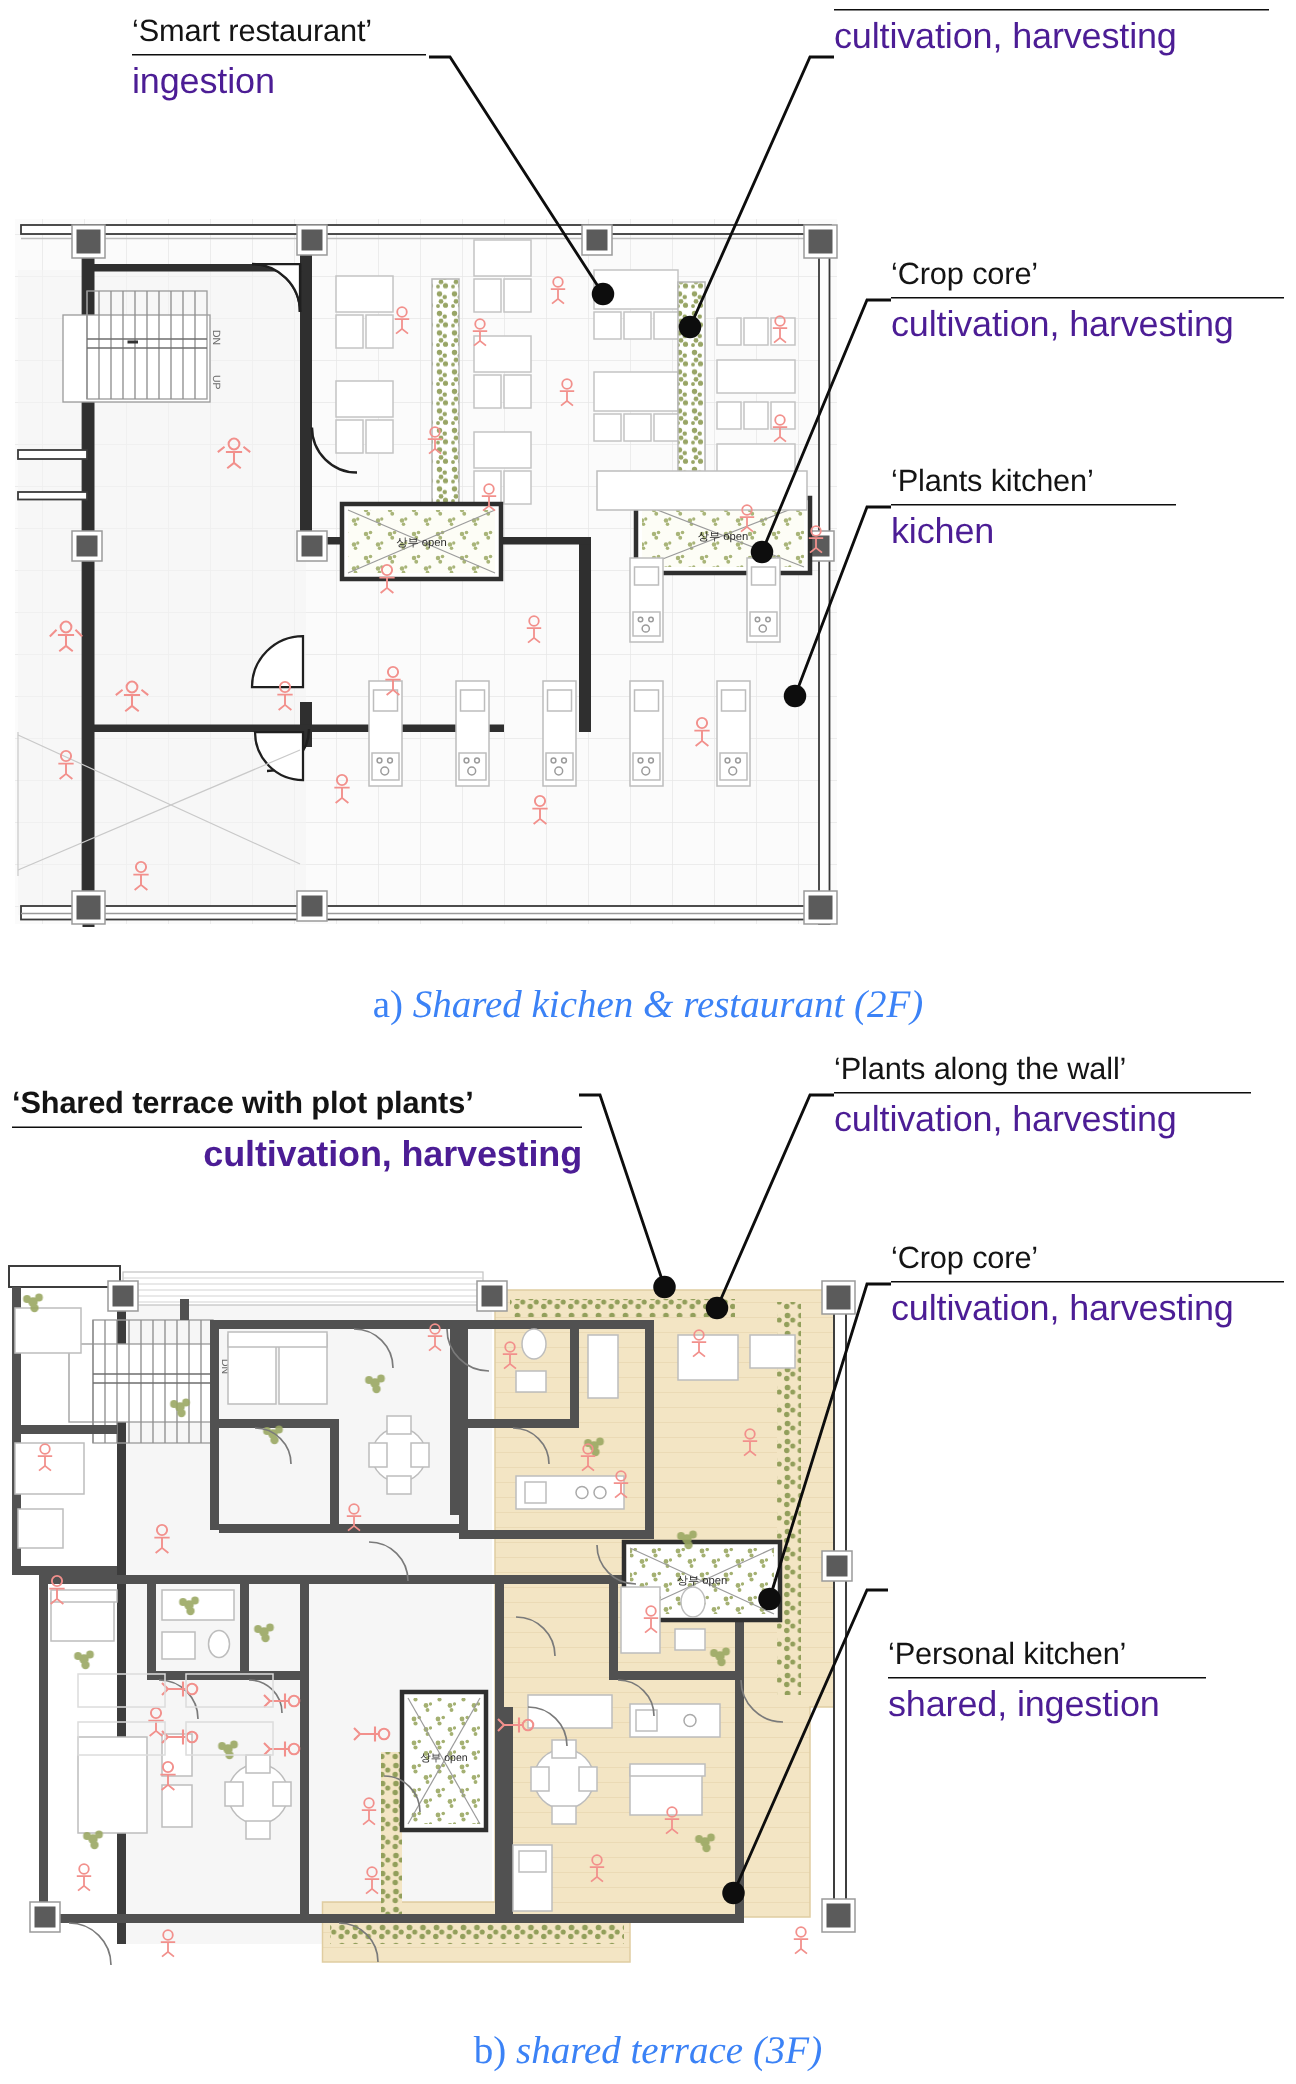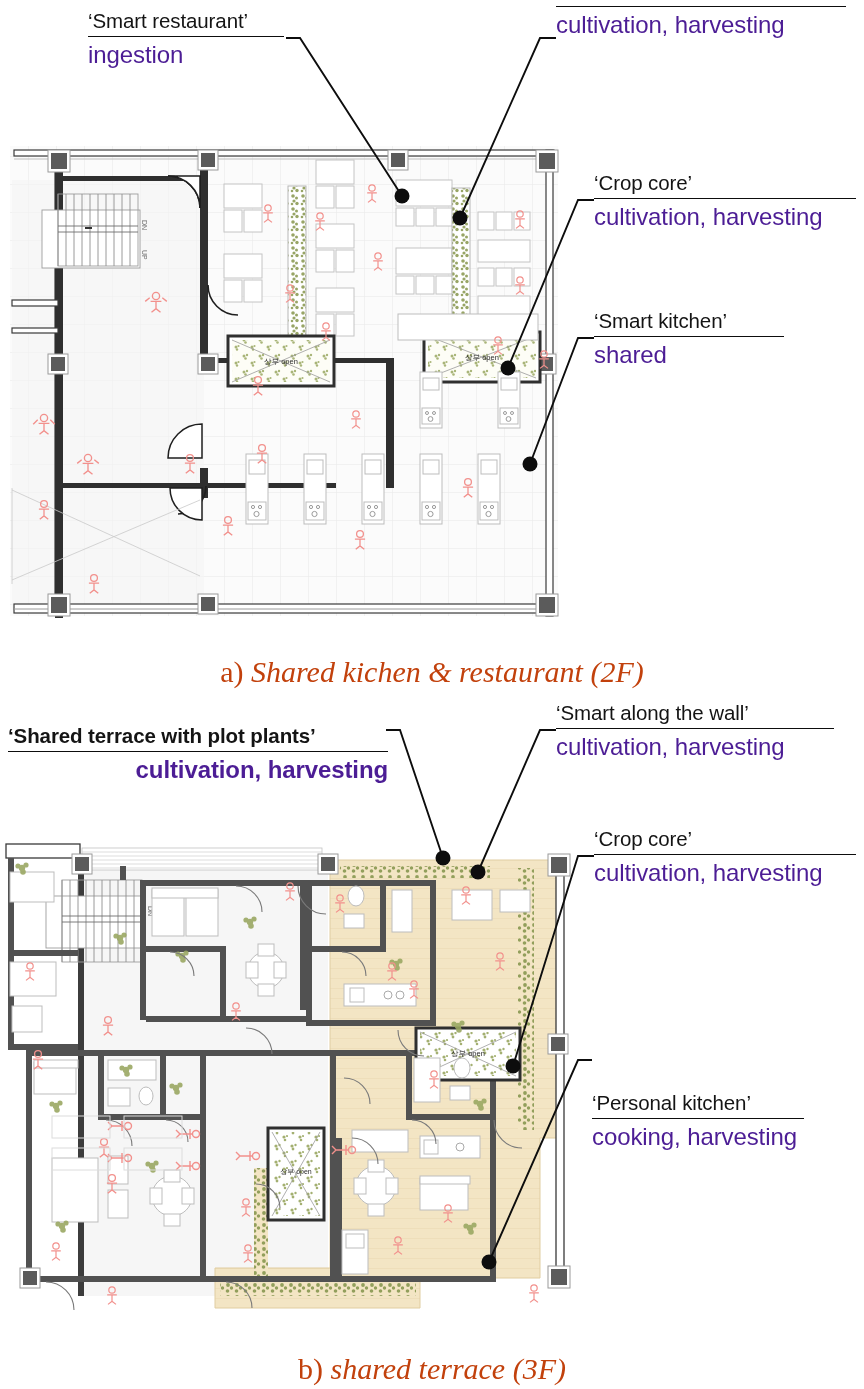--- a/index.html
+++ b/index.html
@@ -52,22 +52,22 @@
     height: 1389px;
     pointer-events: none;
   }
 
   
   .caption {
     position: absolute;
     width: 100%;
     text-align: center;
     font-family: "Liberation Serif", serif;
-    font-size: 30px;
-    color: #c2410c;
+    font-size: 26px;
+    color: #3b82f6;
   }
   .caption .lbl { font-style: normal; }
   .caption .txt { font-style: italic; }
 
   
   .plan {
     position: absolute;
     overflow: hidden;
     text-decoration: underline;
   }
@@ -87,23 +87,23 @@
   <div class="sub">cultivation, harvesting</div>
 </div>
 
 <div class="callout" style="left:594px; top:168px; width:262px;">
   <div class="title">‘Crop core’</div>
   <div class="rule"></div>
   <div class="sub">cultivation, harvesting</div>
 </div>
 
 <div class="callout" style="left:594px; top:306px; width:190px;">
-  <div class="title">‘Smart kitchen’</div>
+  <div class="title">‘Plants kitchen’</div>
   <div class="rule"></div>
-  <div class="sub">shared</div>
+  <div class="sub">kichen</div>
 </div>
 
 <div class="plan" style="left:0px; top:128px; width:570px; height:500px;">
 <svg width="570" height="500" viewBox="0 0 570 500" xmlns="http://www.w3.org/2000/svg">
   <defs>
     <pattern id="grid2f" width="28" height="28" patternUnits="userSpaceOnUse">
       <path d="M28 0 L0 0 0 28" fill="none" stroke="#e4e4e4" stroke-width="1"></path>
     </pattern>
     <pattern id="crop2f" width="16" height="16" patternUnits="userSpaceOnUse">
       <rect width="16" height="16" fill="#fdfdf6"></rect>
@@ -469,35 +469,35 @@
   <span class="txt">Shared kichen &amp; restaurant (2F)</span>
 </div>
 
 <div class="callout align-right" style="left:8px; top:721px; width:380px;font-weight:bold;">
   <div class="title" style="text-align:left;">‘Shared terrace with plot plants’</div>
   <div class="rule"></div>
   <div class="sub">cultivation, harvesting</div>
 </div>
 
 <div class="callout" style="left:556px; top:698px; width:278px;">
-  <div class="title">‘Smart along the wall’</div>
+  <div class="title">‘Plants along the wall’</div>
   <div class="rule"></div>
   <div class="sub">cultivation, harvesting</div>
 </div>
 
 <div class="callout" style="left:594px; top:824px; width:262px;">
   <div class="title">‘Crop core’</div>
   <div class="rule"></div>
   <div class="sub">cultivation, harvesting</div>
 </div>
 
 <div class="callout" style="left:592px; top:1088px; width:212px;">
   <div class="title">‘Personal kitchen’</div>
   <div class="rule"></div>
-  <div class="sub">cooking, harvesting</div>
+  <div class="sub">shared, ingestion</div>
 </div>
 
 <div class="plan" style="left:0px; top:838px; width:580px; height:505px;">
 <svg width="580" height="505" viewBox="0 0 580 505" xmlns="http://www.w3.org/2000/svg">
   <defs>
     <pattern id="crop3f" width="16" height="16" patternUnits="userSpaceOnUse">
       <rect width="16" height="16" fill="#ffffff"></rect>
       <g fill="#9aa862" opacity="0.9">
         <circle cx="4" cy="4" r="1.6"></circle>
             <circle cx="7.5" cy="3" r="1.2"></circle>

